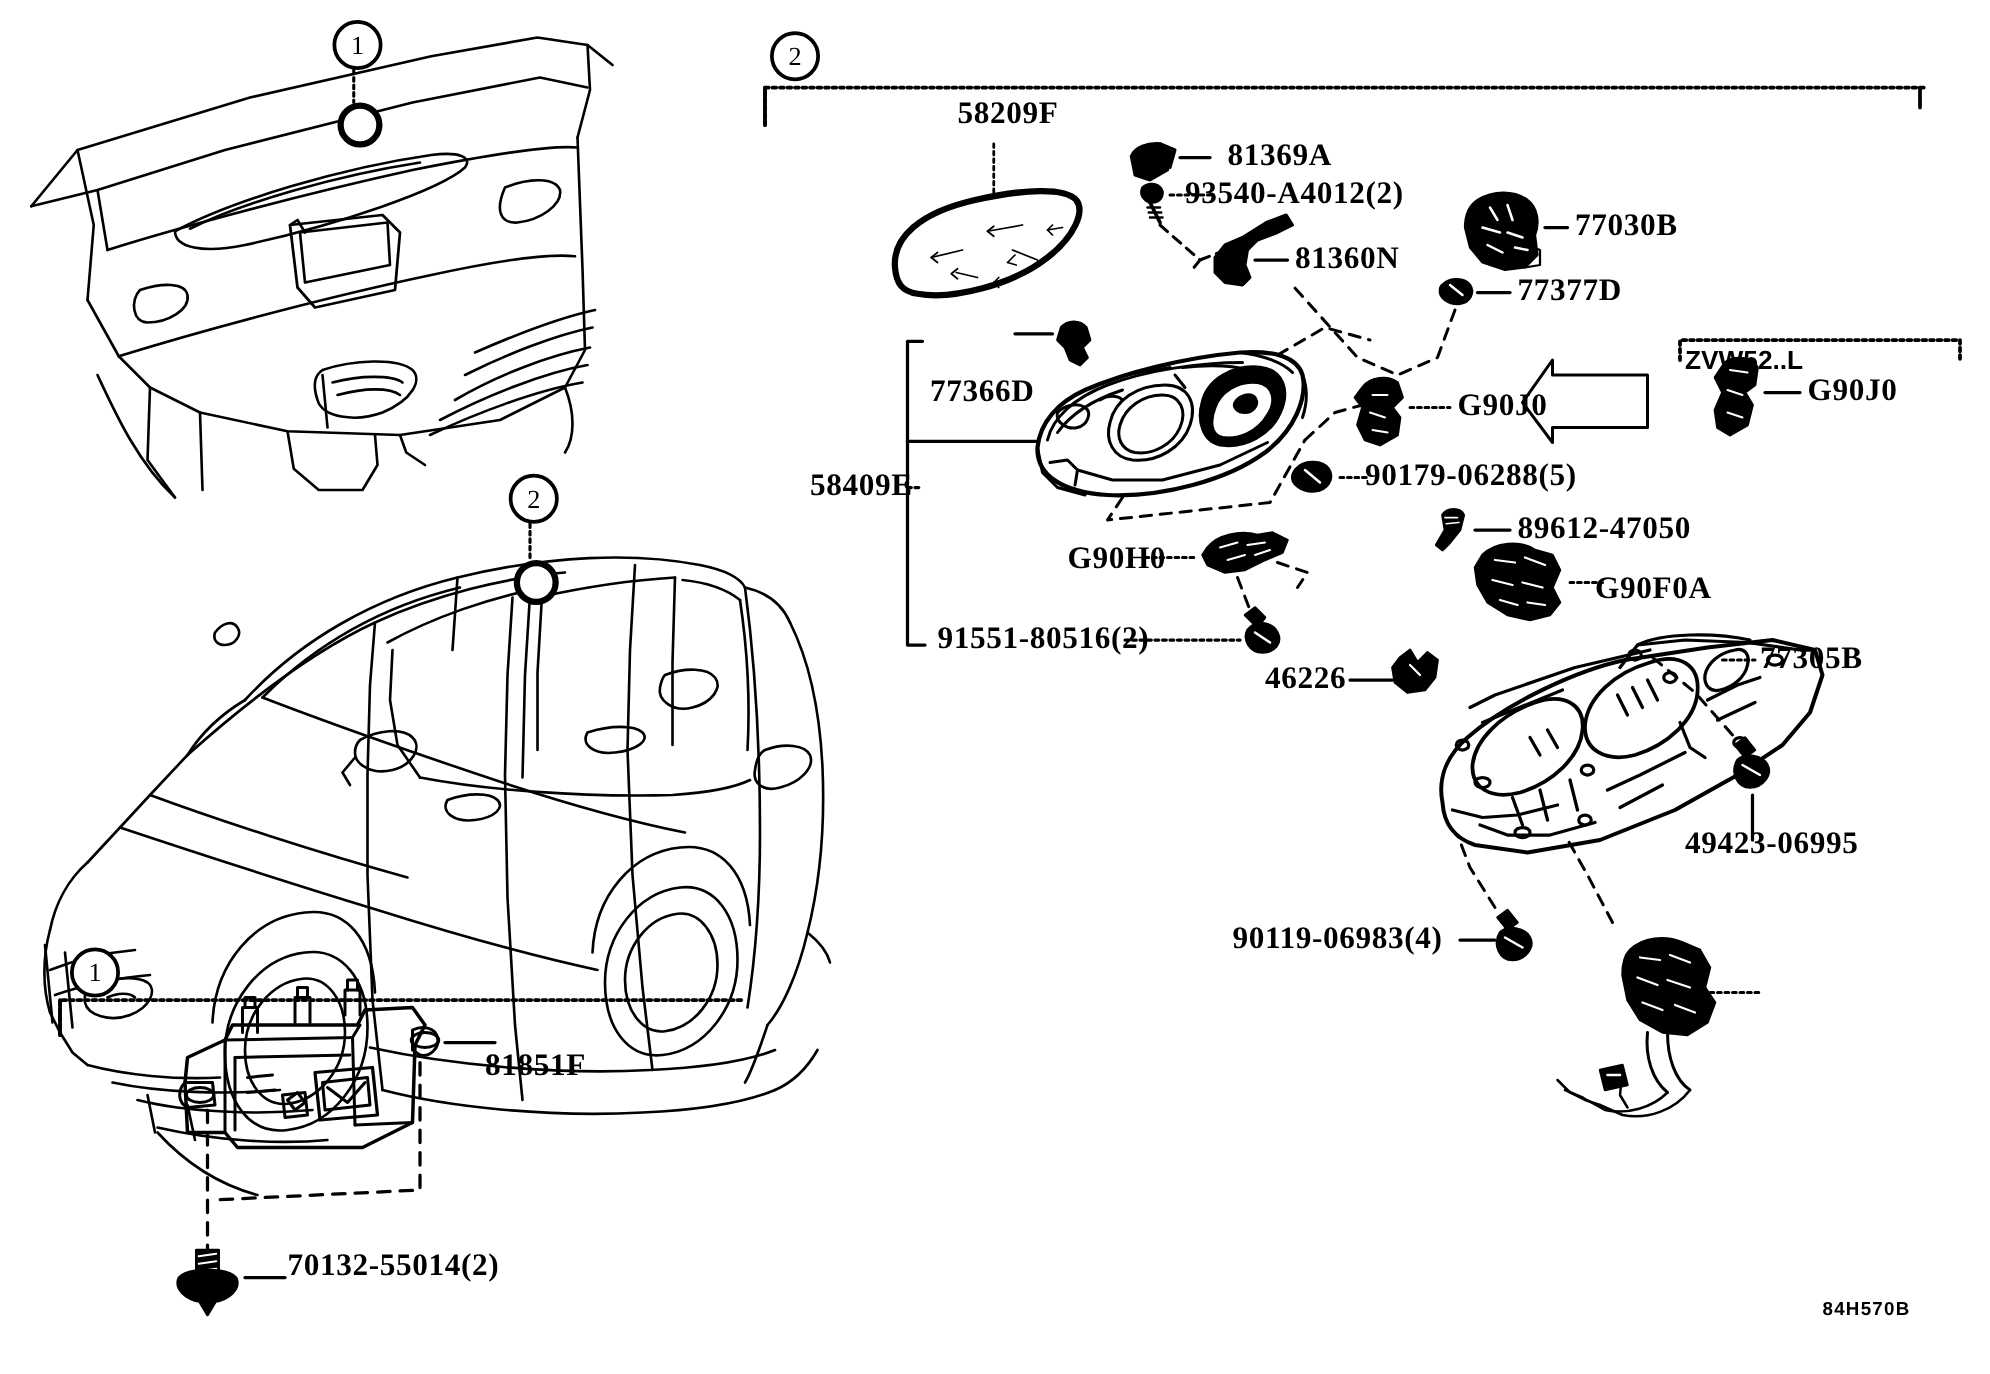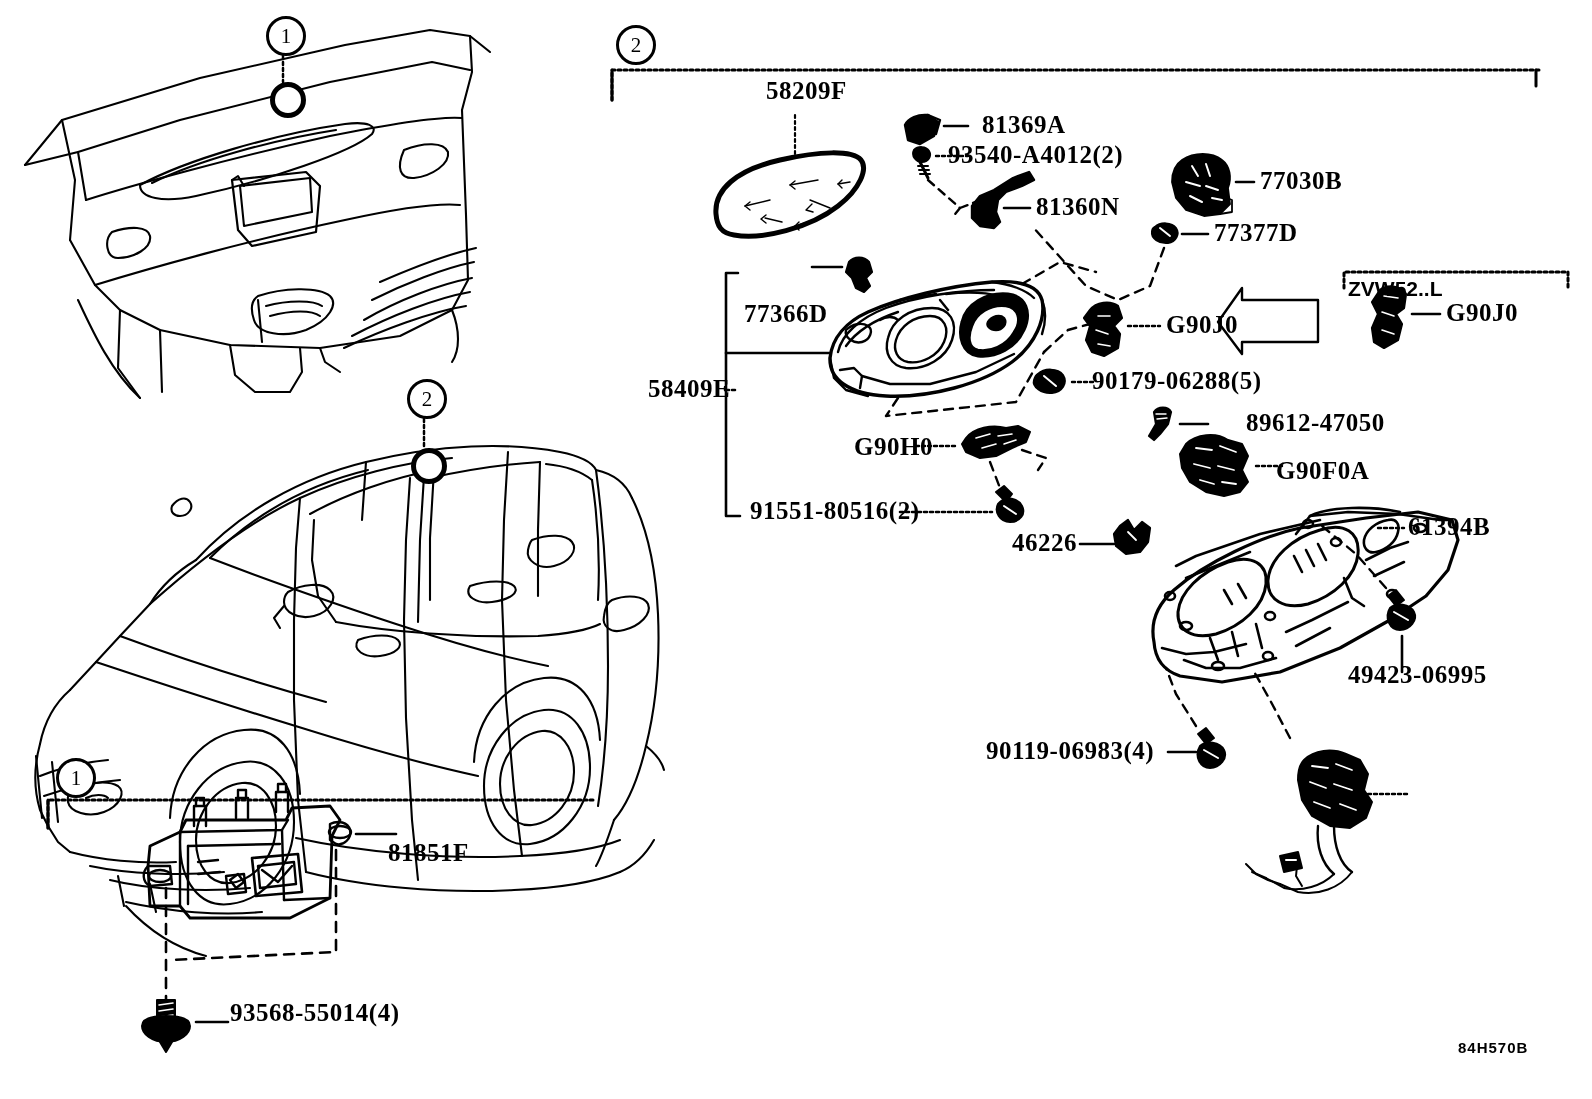--- a/index.html
+++ b/index.html
@@ -443,26 +443,26 @@
   <div class="lbl" style="left:948px;top:142px;">93540-A4012(2)</div>
   <div class="lbl" style="left:1036px;top:194px;">81360N</div>
   <div class="lbl" style="left:1260px;top:168px;">77030B</div>
   <div class="lbl" style="left:1214px;top:220px;">77377D</div>
   <div class="lbl" style="left:744px;top:253px;margin-top:48px;">77366D</div>
   <div class="lbl" style="left:648px;top:376px;">58409E</div>
   <div class="lbl" style="left:1166px;top:312px;">G90J0</div>
   <div class="lbl sans" style="left:1348px;top:250px;margin-top:28px;">ZVW52..L</div>
   <div class="lbl" style="left:1446px;top:300px;">G90J0</div>
   <div class="lbl" style="left:1092px;top:368px;">90179-06288(5)</div>
-  <div class="lbl" style="left:1214px;top:410px;margin-left:32px;">89612-47050</div>
+  <div class="lbl" style="left:1214px;top:410px;">89612-47050</div>
   <div class="lbl" style="left:854px;top:434px;">G90H0</div>
   <div class="lbl" style="left:1276px;top:458px;">G90F0A</div>
   <div class="lbl" style="left:750px;top:498px;">91551-80516(2)</div>
   <div class="lbl" style="left:1012px;top:530px;">46226</div>
-  <div class="lbl" style="left:1408px;top:514px;">61394B</div>
+  <div class="lbl" style="left:1408px;top:514px;">77305B</div>
   <div class="lbl" style="left:1348px;top:662px;">49423-06995</div>
   <div class="lbl" style="left:986px;top:738px;">90119-06983(4)</div>
   <div class="lbl" style="left:388px;top:840px;">81851F</div>
-  <div class="lbl" style="left:230px;top:1000px;">93568-55014(4)</div>
+  <div class="lbl" style="left:230px;top:1000px;">70132-55014(2)</div>
 
   <div class="lbl code" style="left:1458px;top:1040px;">84H570B</div>
 
 </div>
 
 </body></html>

